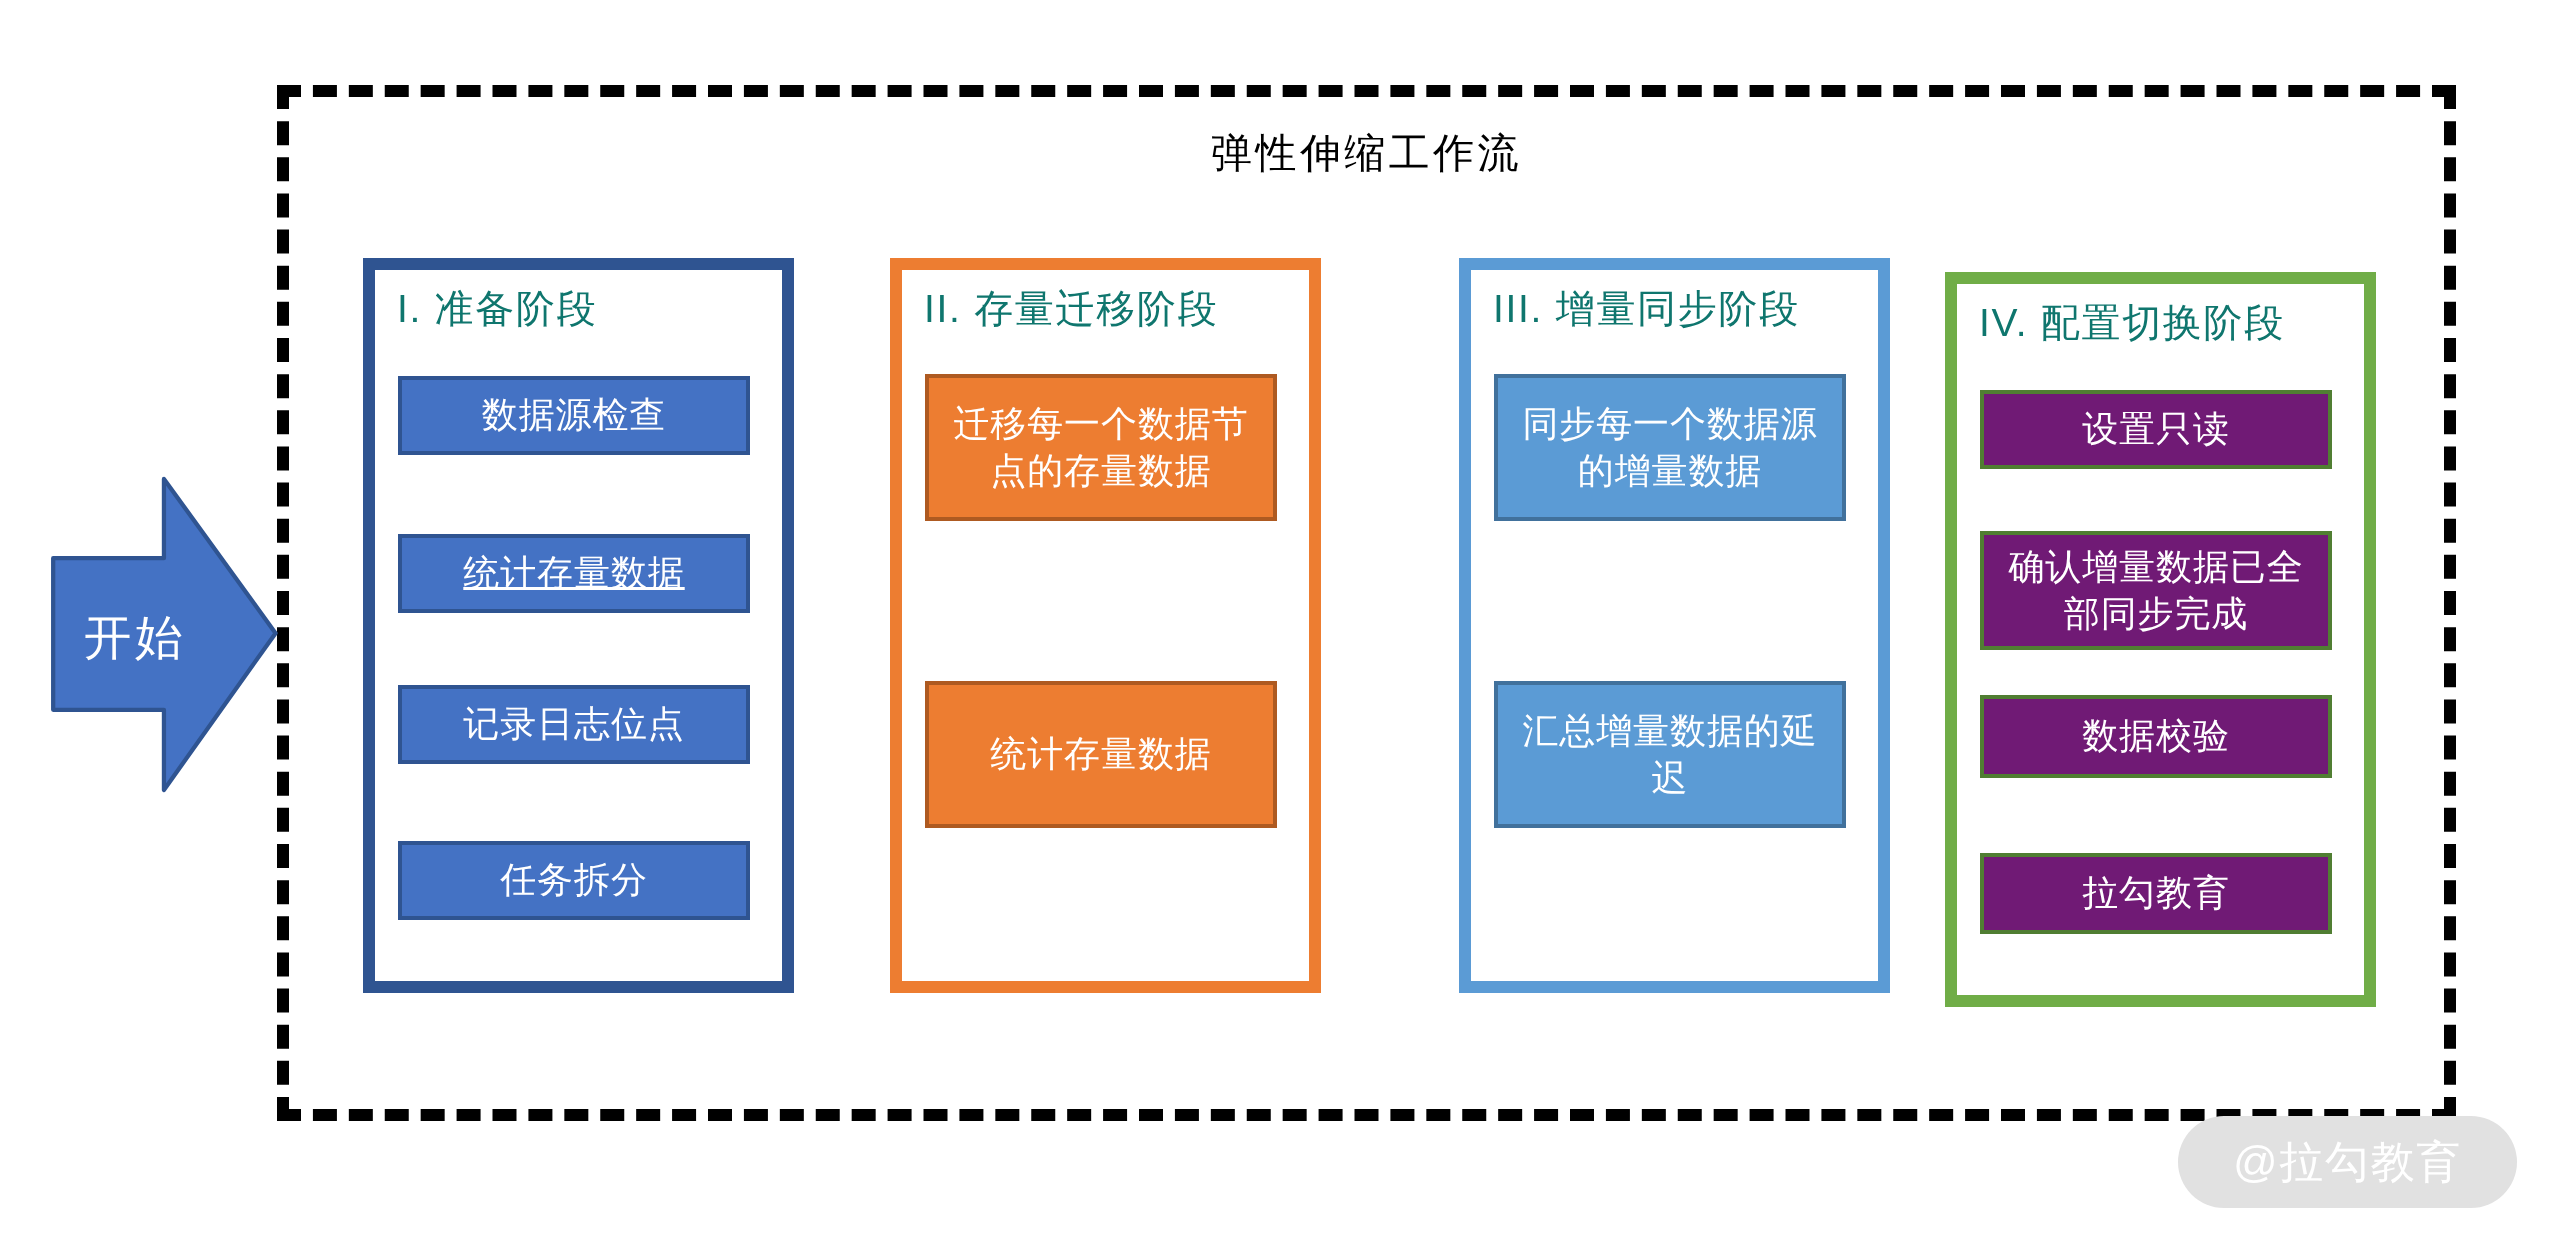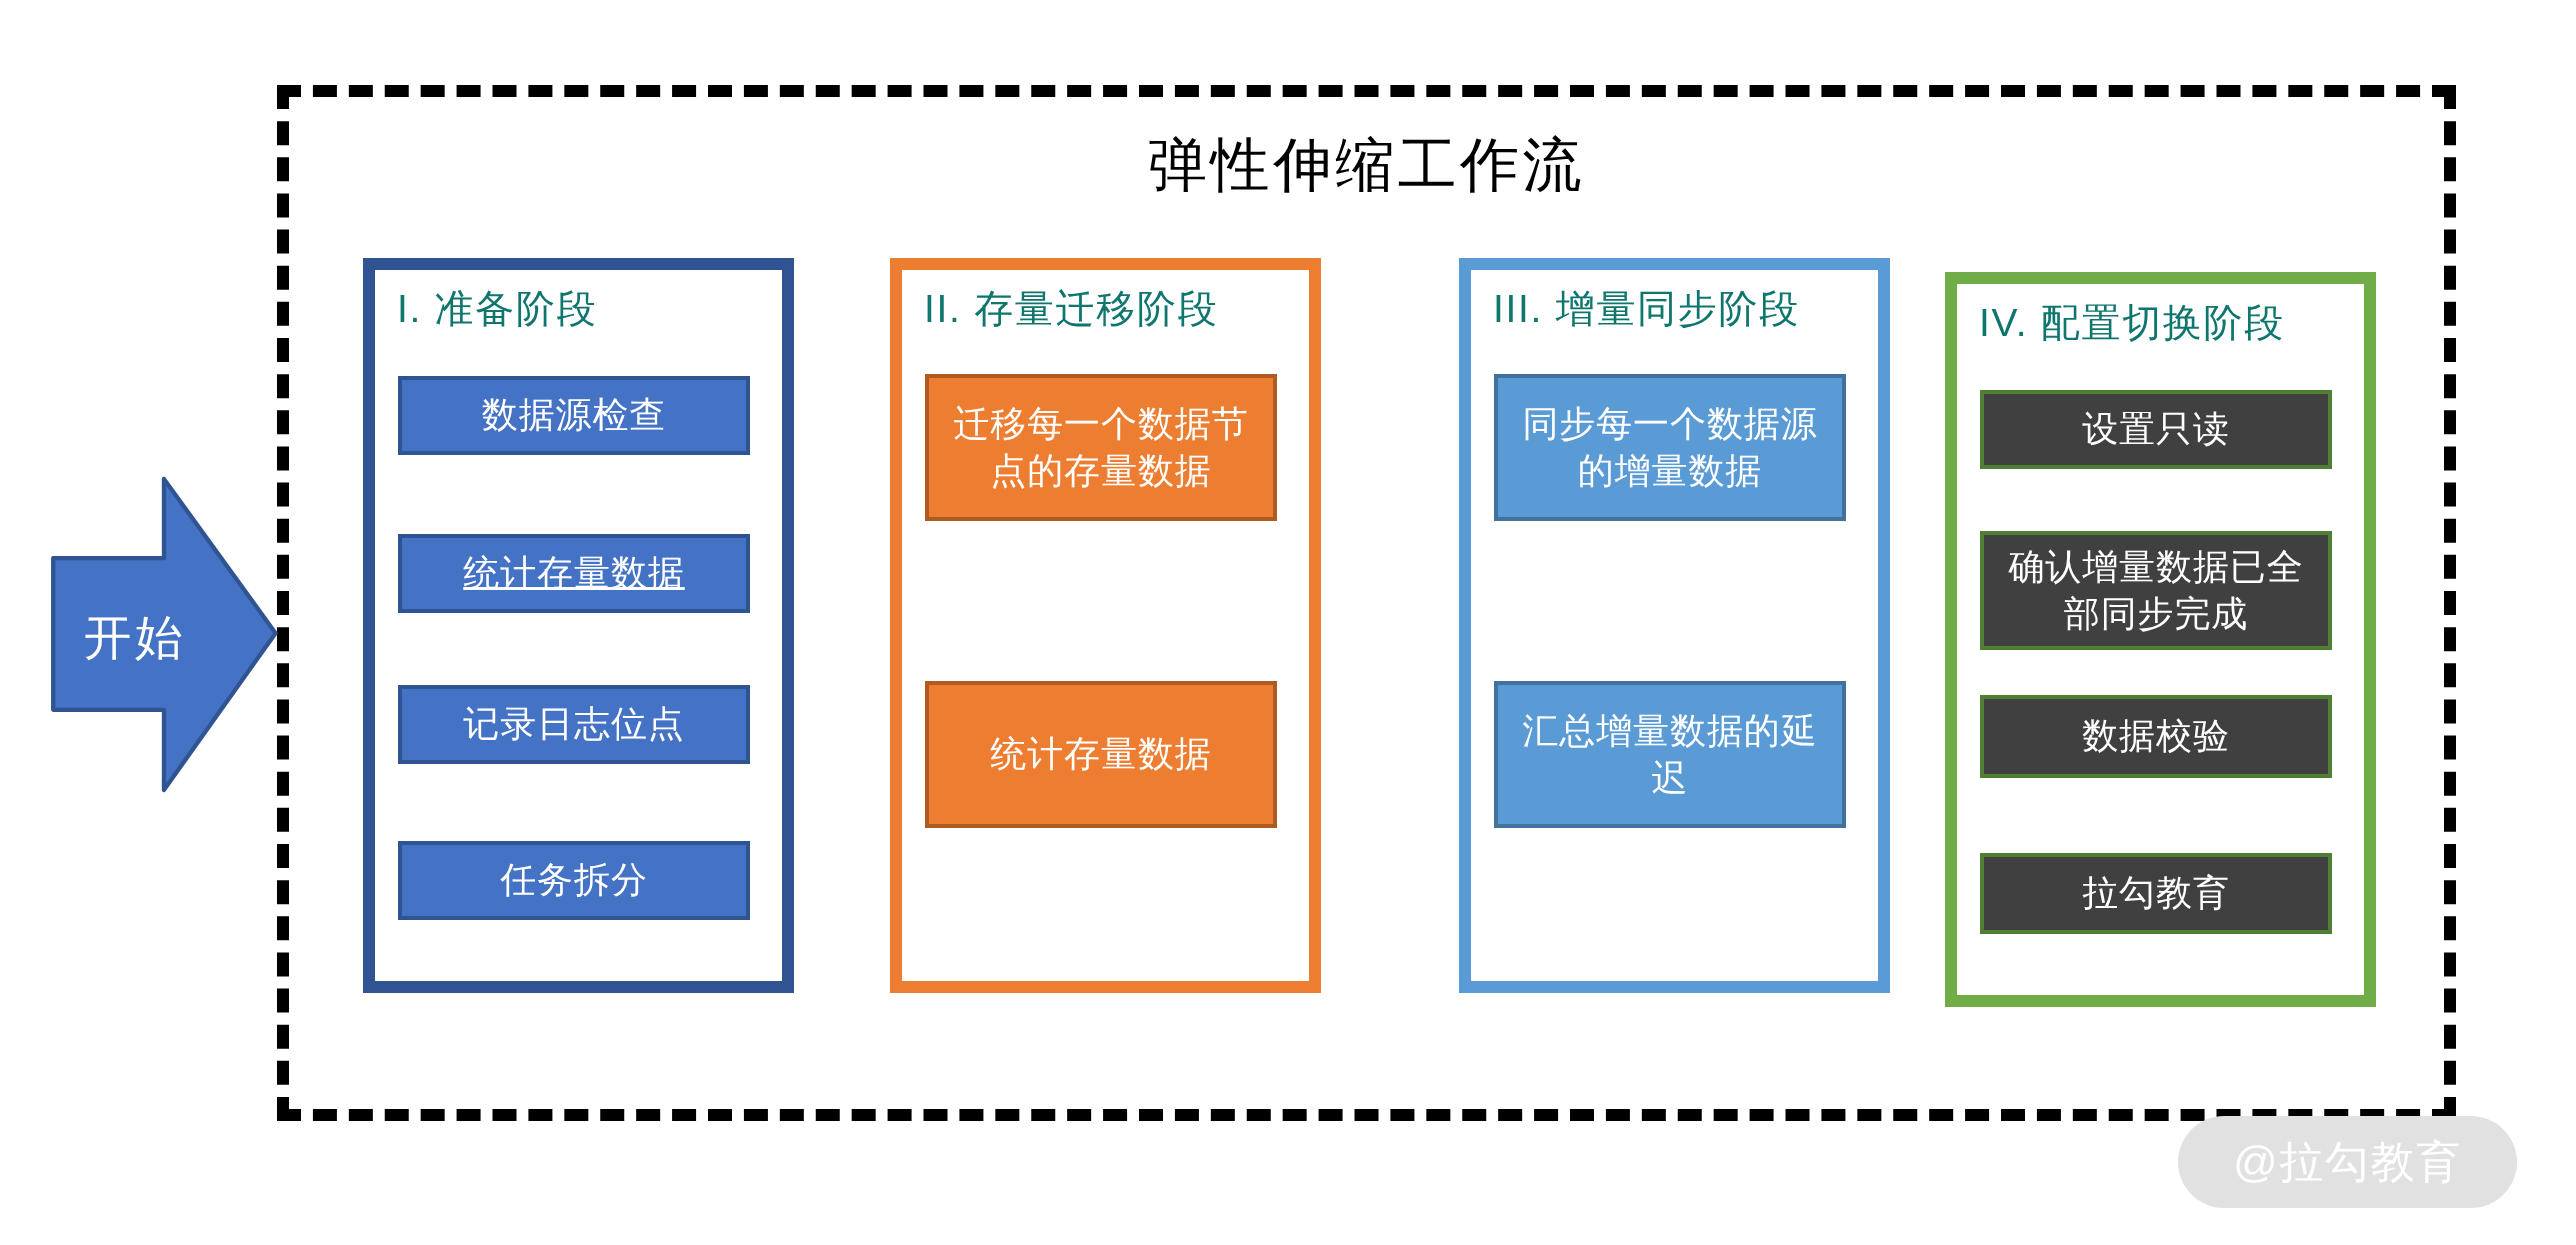--- a/index.html
+++ b/index.html
@@ -6,21 +6,21 @@
   body{font-family:"Liberation Sans","DejaVu Sans",sans-serif;}
   .canvas{position:relative;width:2576px;height:1245px;background:#ffffff;overflow:hidden;}
 
   .dashed-frame{
     position:absolute;left:277px;top:85px;width:2179px;height:1036px;
     border:12.8px dashed #000000;box-sizing:border-box;background:transparent;
   }
 
   .diagram-title{
     position:absolute;left:277px;top:126px;width:2179px;
-    text-align:center;font-size:59px;color:#000000;letter-spacing:3.4px;
+    text-align:center;font-size:41px;color:#000000;letter-spacing:3.4px;
   }
 
   .phase{
     position:absolute;top:258px;width:431px;height:735px;
     background:#ffffff;border:12.8px solid #000;box-sizing:border-box;
   }
   .p1{left:363px;border-color:#2F5491;}
   .p2{left:890px;border-color:#ED7D31;}
   .p3{left:1459px;border-color:#5B9BD5;padding-left:25px;}
   .p4{left:1945px;border-color:#70AD47;margin-top:14px;}
@@ -33,21 +33,21 @@
   .step{
     position:absolute;left:23px;width:352px;
     border:4.3px solid #000;box-sizing:border-box;
     display:flex;align-items:center;justify-content:center;
     text-align:center;color:#ffffff;font-size:36px;line-height:1.3;
     padding:0 15.4px;letter-spacing:0.9px;
   }
   .p1 .step{background:#4472C4;border-color:#2F5491;}
   .p2 .step{background:#ED7D31;border-color:#AE5A21;}
   .p3 .step{background:#5B9BD5;border-color:#41719C;}
-  .p4 .step{background:#404040;border-color:#507E32;}
+  .p4 .step{background:#701a75;border-color:#507E32;}
 
   .start-arrow{position:absolute;left:47px;top:467px;}
 
   .watermark{
     position:absolute;left:2178px;top:1116px;width:339px;height:92px;
     border-radius:46px;background:#E1E1E1;z-index:5;
     display:flex;align-items:center;justify-content:center;
     color:#ffffff;font-size:44px;letter-spacing:1.7px;
   }
 </style>

